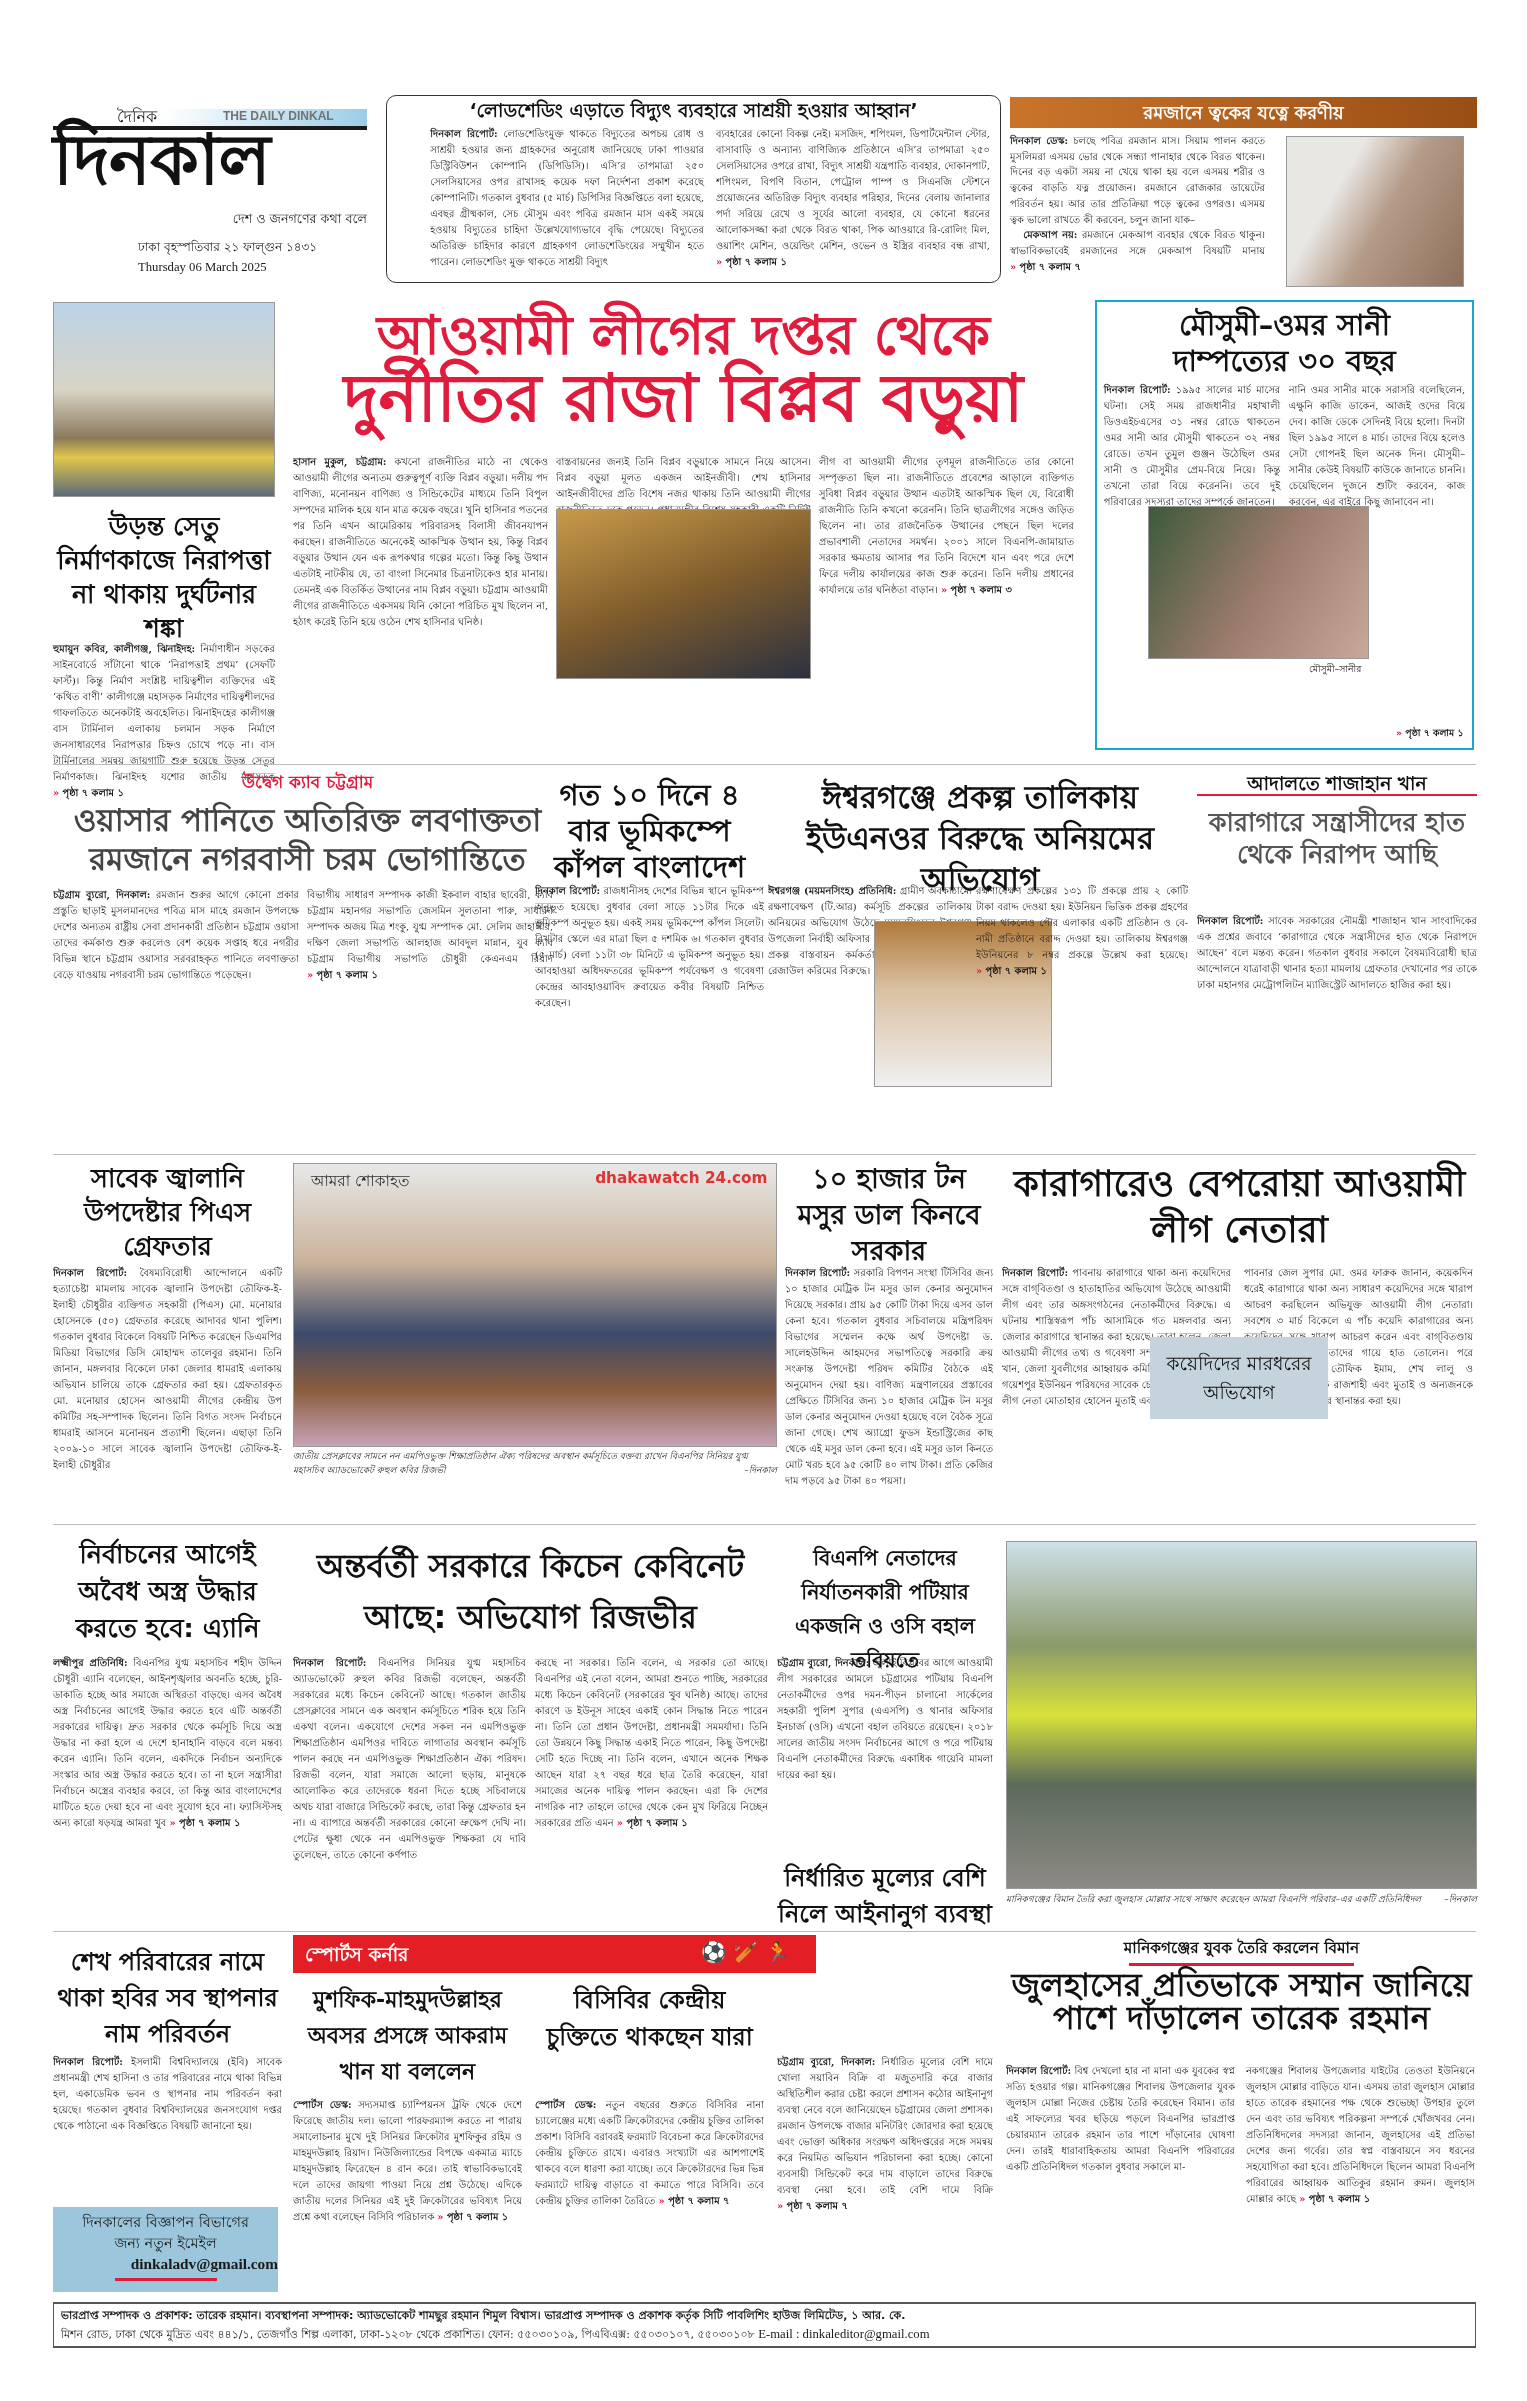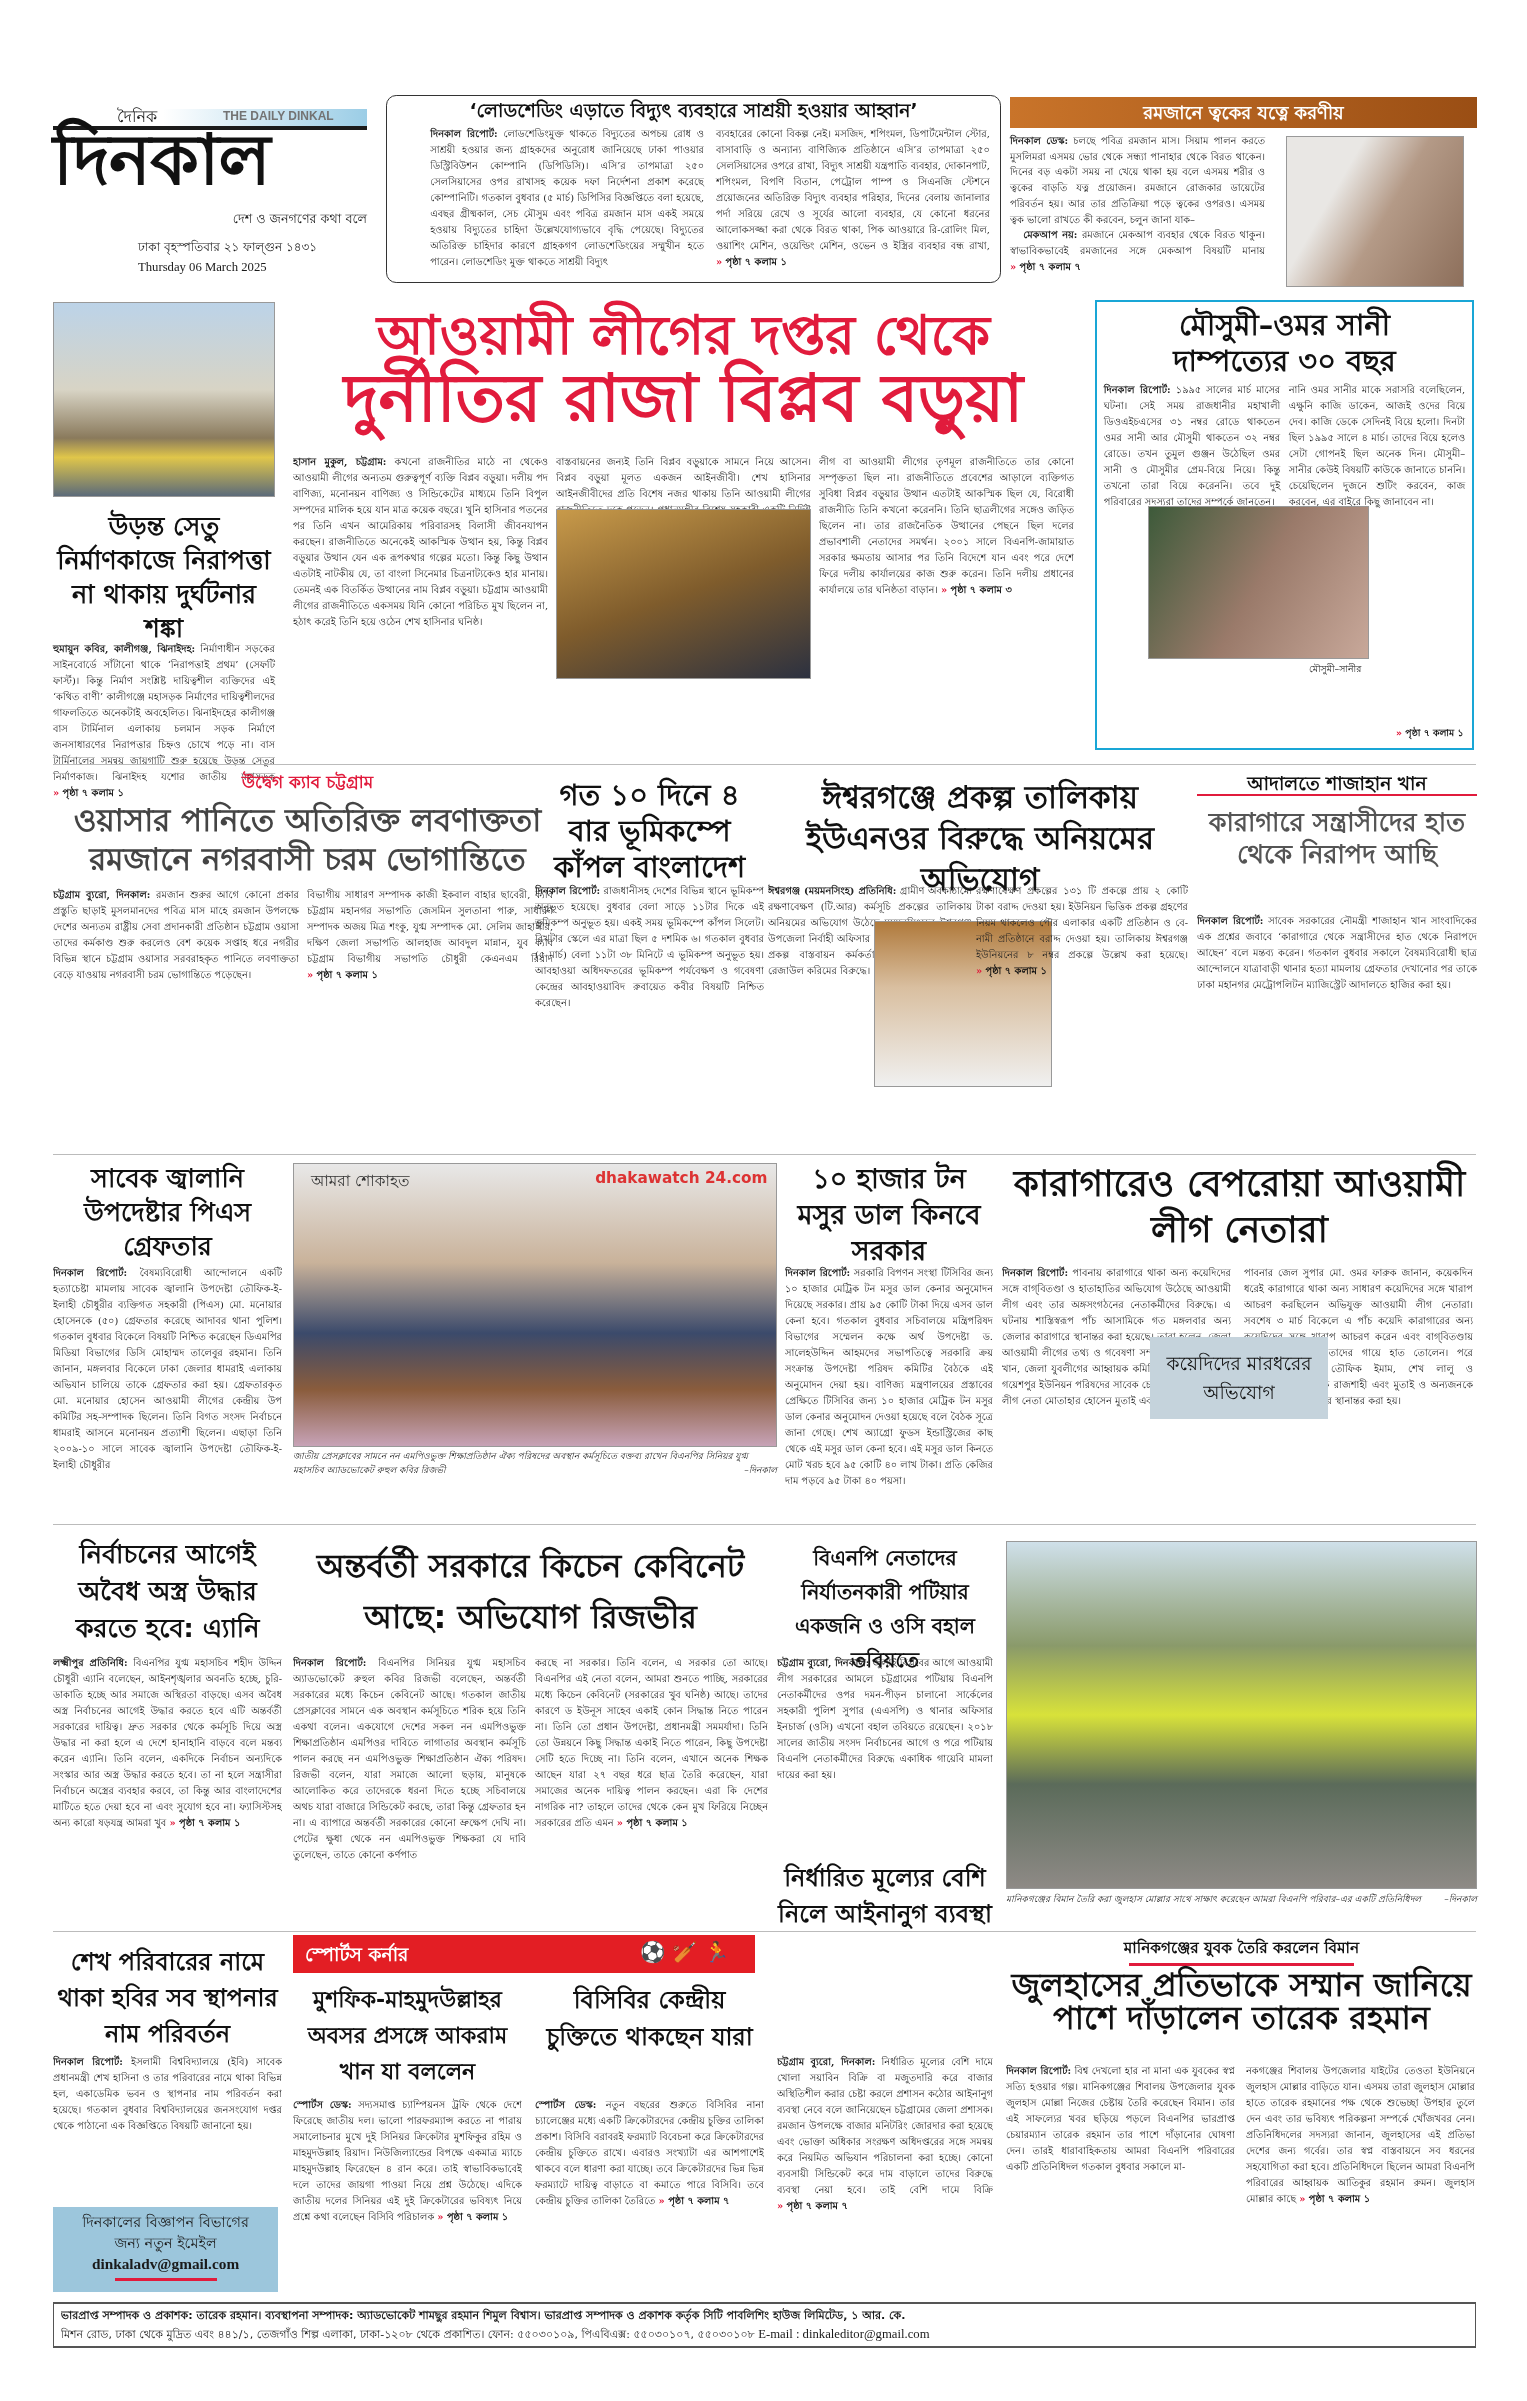--- a/index.html
+++ b/index.html
@@ -124,25 +124,25 @@
 <div class="abs" style="left:1006px;top:1893px;width:471px;font-size:9px;line-height:13.6px;font-style:italic;"><span>মানিকগঞ্জের বিমান তৈরি করা জুলহাস মোল্লার সাথে সাক্ষাৎ করেছেন আমরা বিএনপি পরিবার–এর একটি প্রতিনিধিদল</span> <span style="float:right;">–দিনকাল</span></div>
 
 <div class="abs rule" style="left:53px;top:1931px;width:1423px;height:0.8px;"></div>
 
 <div class="abs hl" style="left:53px;top:1944px;width:229px;font-size:24px;line-height:36px;">শেখ পরিবারের নামে থাকা হবির সব স্থাপনার নাম পরিবর্তন</div>
 <div class="abs body-text" style="left:53px;top:2054px;width:229px;font-size:9.8px;line-height:16px;height:144px;overflow:hidden;"><b>দিনকাল রিপোর্ট:</b> <span>ইসলামী বিশ্ববিদ্যালয়ে (ইবি) সাবেক প্রধানমন্ত্রী শেখ হাসিনা ও তার পরিবারের নামে থাকা বিভিন্ন হল, একাডেমিক ভবন ও স্থাপনার নাম পরিবর্তন করা হয়েছে। গতকাল বুধবার বিশ্ববিদ্যালয়ের জনসংযোগ দপ্তর থেকে পাঠানো এক বিজ্ঞপ্তিতে বিষয়টি জানানো হয়।</span></div>
 
 <div class="abs" style="left:53px;top:2207px;width:225px;height:85px;background:#9cc6dc;text-align:center;padding-top:5.1px;">
   <div style="font-size:14.4px;line-height:20.4px;">দিনকালের বিজ্ঞাপন বিভাগের</div>
   <div style="font-size:14.4px;line-height:20.4px;">জন্য নতুন ইমেইল</div>
-  <div style="font-size:15.3px;font-weight:bold;line-height:22px;font-family:'Liberation Serif',serif;">dinkaladv@gmail.com</div>
+  <div style="font-size:15.3px;font-weight:bold;line-height:22px;font-family:'Liberation Serif',serif;text-align:right;">dinkaladv@gmail.com</div>
   <div style="width:102px;height:2.5px;background:#e11b3c;margin:3.4px auto 0;"></div>
 </div>
 
-<div class="abs" style="left:293px;top:1935px;width:462px;height:38px;background:#e31e24;text-align:right;">
+<div class="abs" style="left:293px;top:1935px;width:523px;height:38px;background:#e31e24;text-align:right;">
   <span style="position:absolute;left:12px;top:6px;font-size:18.7px;font-weight:bold;color:#fff;">স্পোর্টস কর্নার</span>
   <span style="position:absolute;right:25.5px;top:5.1px;font-size:20.4px;color:#fff;">⚽ 🏏 🏃</span>
 </div>
 <div class="abs hl" style="left:293px;top:1982px;width:229px;font-size:22px;line-height:36px;">মুশফিক-মাহমুদউল্লাহর অবসর প্রসঙ্গে আকরাম খান যা বললেন</div>
 <div class="abs body-text" style="left:293px;top:2097px;width:229px;font-size:9.8px;line-height:16px;height:191px;overflow:hidden;"><b>স্পোর্টস ডেস্ক:</b> <span>সদ্যসমাপ্ত চ্যাম্পিয়নস ট্রফি থেকে দেশে ফিরেছে জাতীয় দল। ভালো পারফরম্যান্স করতে না পারায় সমালোচনার মুখে দুই সিনিয়র ক্রিকেটার মুশফিকুর রহিম ও মাহমুদউল্লাহ রিয়াদ। নিউজিল্যান্ডের বিপক্ষে একমাত্র ম্যাচে মাহমুদউল্লাহ ফিরেছেন ৪ রান করে। তাই স্বাভাবিকভাবেই দলে তাদের জায়গা পাওয়া নিয়ে প্রশ্ন উঠেছে। এদিকে জাতীয় দলের সিনিয়র এই দুই ক্রিকেটারের ভবিষ্যৎ নিয়ে প্রশ্নে কথা বলেছেন বিসিবি পরিচালক</span> <span class="cont"><span class="arr">»</span> <span>পৃষ্ঠা ৭ কলাম ১</span></span></div>
 <div class="abs hl" style="left:535px;top:1982px;width:229px;font-size:24px;line-height:37px;">বিসিবির কেন্দ্রীয় চুক্তিতে থাকছেন যারা</div>
 <div class="abs body-text" style="left:535px;top:2097px;width:229px;font-size:9.8px;line-height:16px;height:191px;overflow:hidden;"><b>স্পোর্টস ডেস্ক:</b> <span>নতুন বছরের শুরুতে বিসিবির নানা চ্যালেঞ্জের মধ্যে একটি ক্রিকেটারদের কেন্দ্রীয় চুক্তির তালিকা প্রকাশ। বিসিবি বরাবরই ফরম্যাট বিবেচনা করে ক্রিকেটারদের কেন্দ্রীয় চুক্তিতে রাখে। এবারও সংখ্যাটা এর আশপাশেই থাকবে বলে ধারণা করা যাচ্ছে। তবে ক্রিকেটারদের ভিন্ন ভিন্ন ফরম্যাটে দায়িত্ব বাড়াতে বা কমাতে পারে বিসিবি। তবে কেন্দ্রীয় চুক্তির তালিকা তৈরিতে</span> <span class="cont"><span class="arr">»</span> <span>পৃষ্ঠা ৭ কলাম ৭</span></span></div>
 
 <div class="abs hl" style="left:777px;top:1852px;width:216px;font-size:24px;line-height:36px;margin-top:8px;">নির্ধারিত মূল্যের বেশি নিলে আইনানুগ ব্যবস্থা</div>
 <div class="abs body-text" style="left:777px;top:2054px;width:216px;font-size:9.8px;line-height:16px;height:233px;overflow:hidden;"><b>চট্টগ্রাম ব্যুরো, দিনকাল:</b> <span>নির্ধারিত মূল্যের বেশি দামে খোলা সয়াবিন বিক্রি বা মজুতদারি করে বাজার অস্থিতিশীল করার চেষ্টা করলে প্রশাসন কঠোর আইনানুগ ব্যবস্থা নেবে বলে জানিয়েছেন চট্টগ্রামের জেলা প্রশাসক। রমজান উপলক্ষে বাজার মনিটরিং জোরদার করা হয়েছে এবং ভোক্তা অধিকার সংরক্ষণ অধিদপ্তরের সঙ্গে সমন্বয় করে নিয়মিত অভিযান পরিচালনা করা হচ্ছে। কোনো ব্যবসায়ী সিন্ডিকেট করে দাম বাড়ালে তাদের বিরুদ্ধে ব্যবস্থা নেয়া হবে। তাই বেশি দামে বিক্রি</span> <span class="cont"><span class="arr">»</span> <span>পৃষ্ঠা ৭ কলাম ৭</span></span></div>

